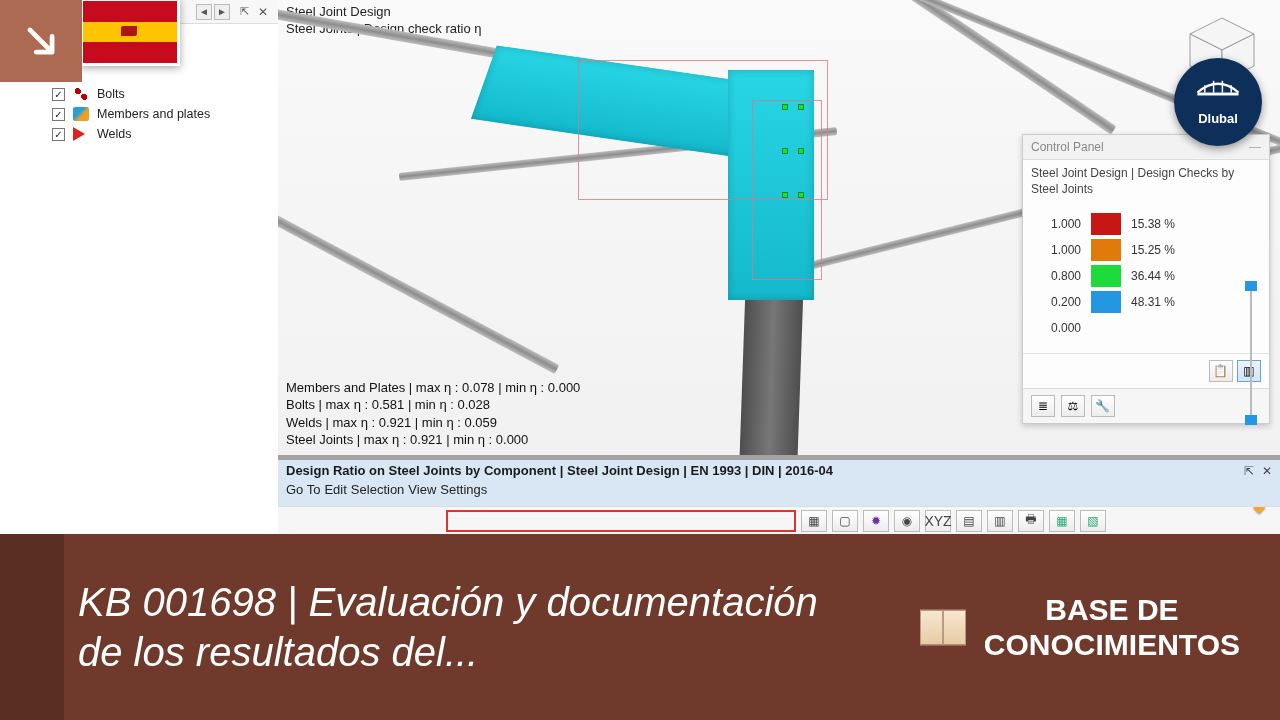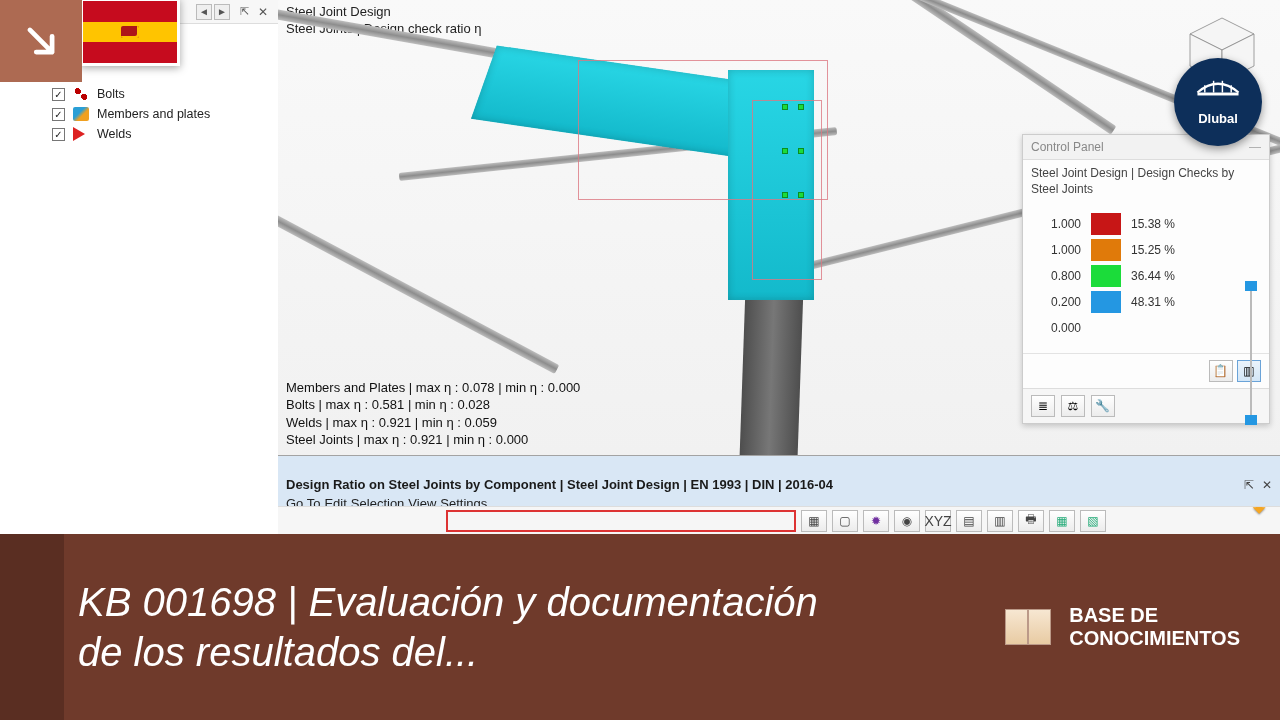--- a/index.html
+++ b/index.html
@@ -64,39 +64,39 @@
   .sw-grn { background:#1bdc3a; }
   .sw-blu { background:#2497e2; }
   .scale-slider { position:absolute; right:12px; top:76px; width:12px; height:140px; }
   .scale-slider .track { position:absolute; left:5px; top:0; bottom:0; width:2px; background:#bbb; }
   .scale-slider .thumb { position:absolute; left:0; width:12px; height:10px; background:#2497e2; }
   .cpanel .cp-tools { display:flex; gap:4px; padding:6px 8px; border-top:1px solid #e3e3e3; justify-content:flex-end; }
   .cpanel .cp-tabs { display:flex; gap:6px; padding:6px 8px; border-top:1px solid #ddd; background:#f6f6f6; }
   .tool-btn { width:24px; height:22px; border:1px solid #bbb; background:linear-gradient(#fff,#ececec); cursor:pointer; display:flex; align-items:center; justify-content:center; font-size:12px; }
 
   
-  .results-bar { position:absolute; left:278px; right:0; top:455px; height:55px; background:#d9e7f5; border-top:1px solid #a3a3a3; padding:21px 8px; font-size:13px; }
+  .results-bar { position:absolute; left:278px; right:0; top:455px; height:55px; background:#d9e7f5; border-top:5px solid #a3a3a3; padding:3px 8px; font-size:13px; }
   .results-bar .rb-title { font-weight:700; color:#1a1a1a; display:flex; justify-content:space-between; align-items:center; }
   .results-bar .rb-title .wbtns { display:flex; gap:8px; font-size:12px; font-weight:400; color:#444; }
   .rb-menu { display:flex; gap:4px; font-size:13px; color:#222; margin-top:4px; }
   .rb-menu span { cursor:pointer; }
 
   .toolbar-strip { position:absolute; left:278px; right:0; top:506px; height:28px; background:#f6f6f6; border-top:1px solid #ddd; display:flex; align-items:center; gap:5px; padding:0 8px; overflow:hidden; }
   .toolbar-strip .red-box { width:350px; height:22px; border:2px solid #d33; margin-left:160px; }
   .toolbar-strip .tbtn { width:26px; height:22px; border:1px solid #bbb; background:linear-gradient(#fff,#ececec); font-size:12px; color:#444; display:flex; align-items:center; justify-content:center; }
   .toolbar-strip .arrow-down { position:absolute; right:10px; top:-18px; font-size:26px; color:#f5a623; text-shadow:0 1px 2px rgba(0,0,0,0.4); }
 
   
   .banner { position:absolute; left:0; right:0; bottom:0; height:186px; background:#6f3a2b; display:flex; align-items:center; }
   .banner .dark { position:absolute; left:0; top:0; bottom:0; width:64px; background:#5a2e22; }
   .banner .title-text { margin-left:78px; color:#fff; font-size:40px; font-weight:400; line-height:1.25; max-width:780px;font-style:italic; }
   .banner .kb-right { position:absolute; right:40px; top:50%; transform:translateY(-50%); display:flex; align-items:center; gap:18px; }
   .banner .book-ico { width:46px; height:36px; display:flex; }
   .banner .book-ico .pg { width:50%; background:linear-gradient(#f7e7d2,#e8cba3); border:1px solid #b98; }
-  .banner .kb-label { color:#fff; font-size:20px; font-weight:700; line-height:1.15; }
+  .banner .kb-label { color:#fff; font-size:30px; font-weight:700; line-height:1.15;text-align:center; }
 </style>
 </head>
 <body>
 
 <div class="corner-chip">
   <svg viewBox="0 0 24 24">
       <path d="M5 5 L19 19 M19 9 V19 H9" stroke="#fff" stroke-width="3" fill="none" stroke-linecap="round" stroke-linejoin="round"></path>
     </svg>
 </div>
 

